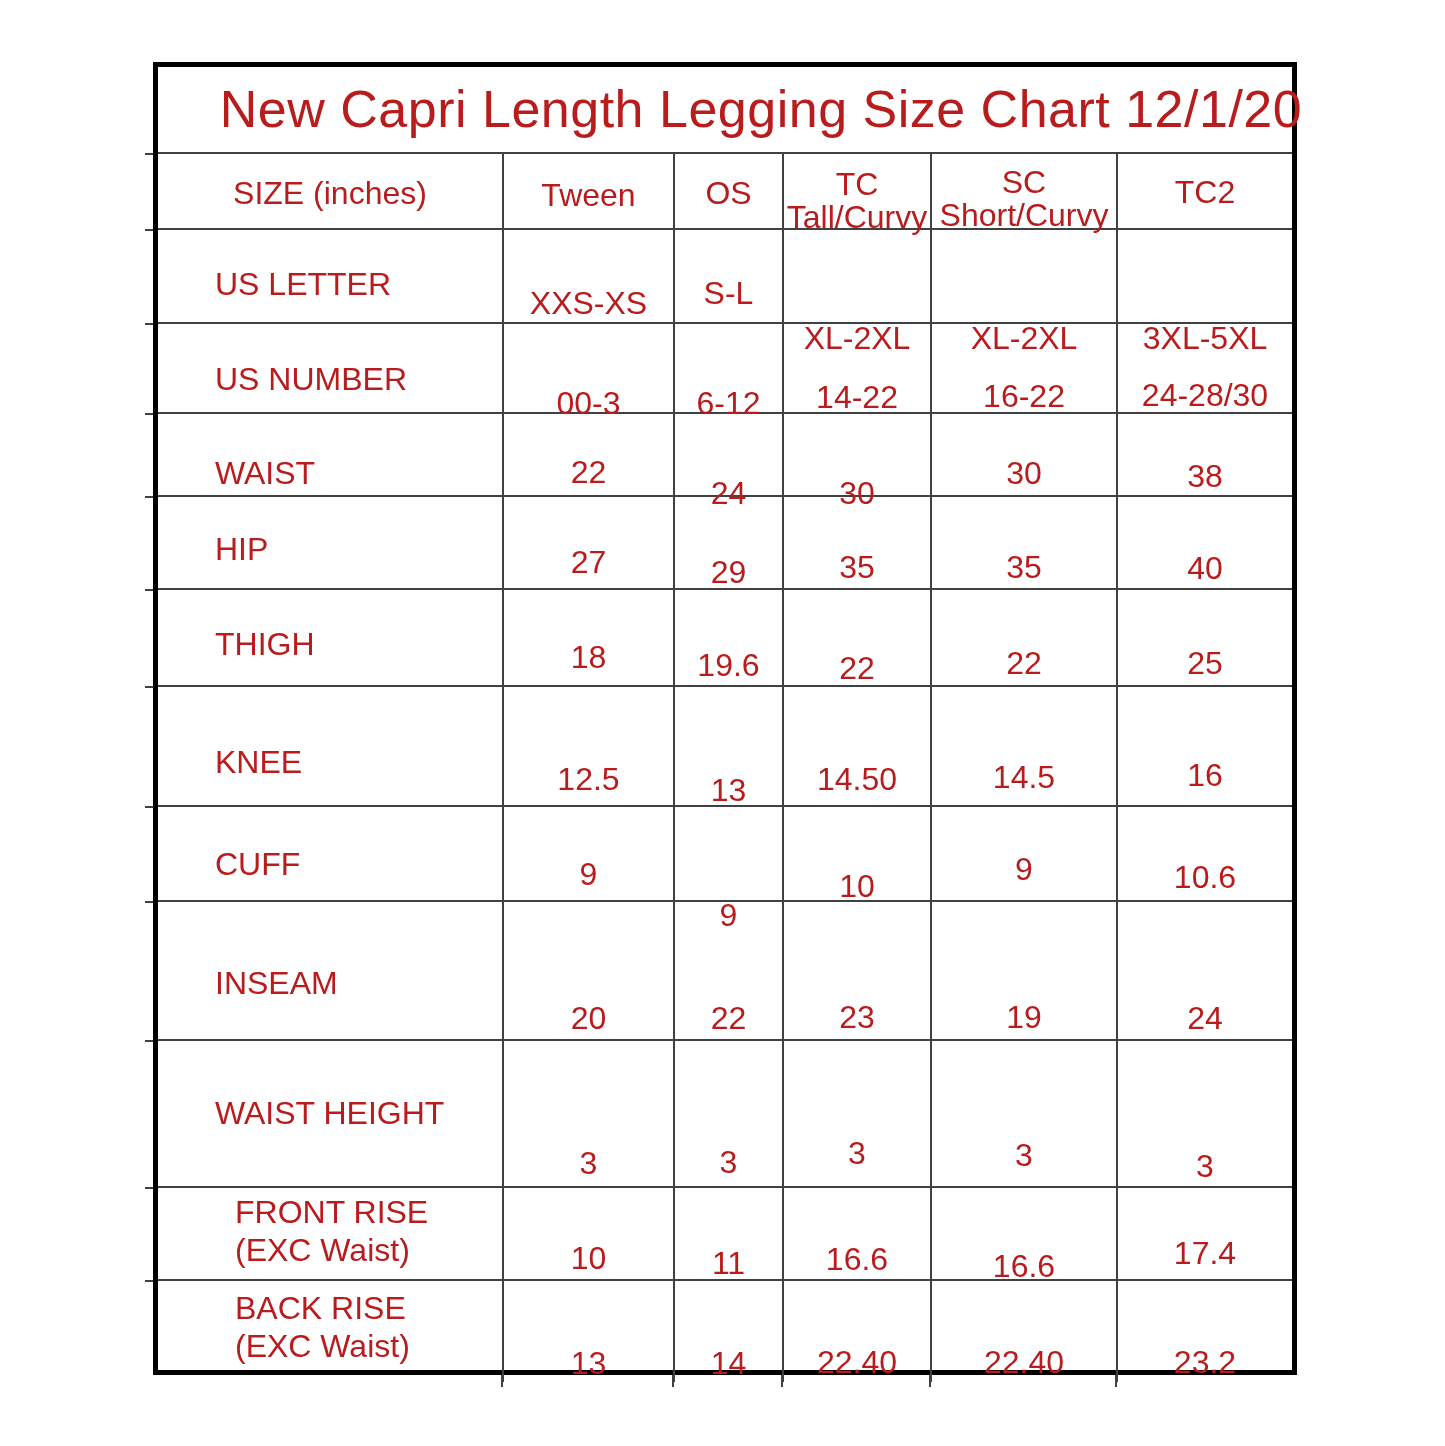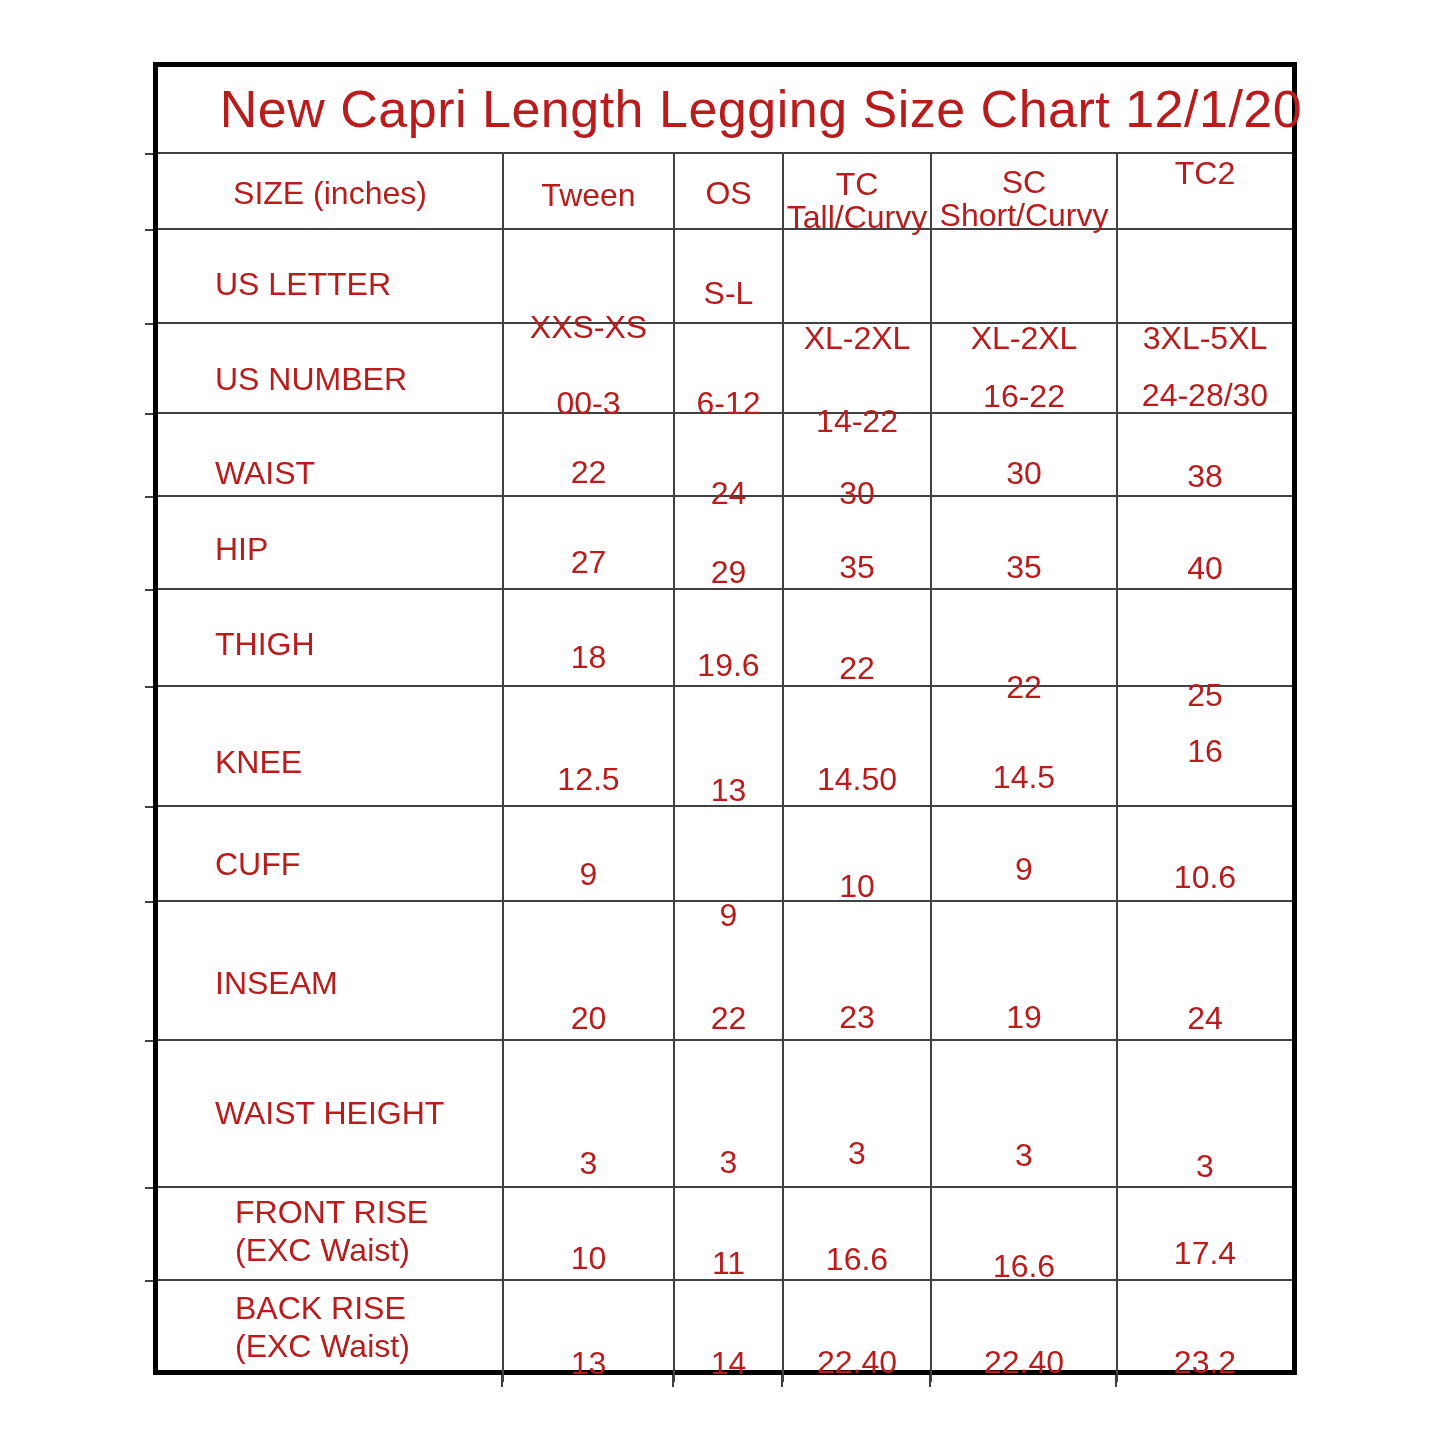--- a/index.html
+++ b/index.html
@@ -19,27 +19,27 @@
   .lr{border-bottom:none;} 
   .val{text-align:center;}
   .hdr{text-align:center;}
   .hdr2{text-align:center;}
   .hdr2 span{display:block;line-height:33px;}
   .lbl{text-align:left;padding-left:57px;}
   .lbl2 span{display:block;line-height:38px;margin-left:20px;}
   .hstub,.vstub{position:absolute;background:#414141;}
   
   .pt5{padding-top:5px}.pt8{padding-top:8px}.pt12{padding-top:12px}.pt14{padding-top:14px}
-  .pt19{}.pt20{padding-top:20px}.pt22{padding-top:22px}.pt33{padding-top:33px}
+  .pt19{padding-top:19px}.pt20{padding-top:20px}.pt22{padding-top:22px}.pt33{padding-top:33px}
   .pt35{padding-top:35px}.pt36{padding-top:36px}.pt38{padding-top:38px}.pt39{padding-top:39px}
   .pt40{padding-top:40px}.pt43{padding-top:43px}.pt44{padding-top:44px}.pt46{padding-top:46px}
-  .pt48{padding-top:48px}.pt49{padding-top:78px}.pt50{padding-top:60px}.pt51{padding-top:51px}
-  .pt52{padding-top:52px}.pt53{padding-top:53px}.pt54{padding-top:86px}.pt56{padding-top:56px}
+  .pt48{padding-top:48px}.pt49{padding-top:54px}.pt50{padding-top:60px}.pt51{padding-top:51px}
+  .pt52{padding-top:52px}.pt53{padding-top:53px}.pt54{padding-top:54px}.pt56{padding-top:56px}
   .pt58{padding-top:89px}.pt59{padding-top:59px}.pt62{padding-top:62px}.pt63{padding-top:63px}
-  .pt69{padding-top:45px}.pt71{padding-top:71px}.pt73{padding-top:73px}.pt84{padding-top:84px}
+  .pt69{padding-top:69px}.pt71{padding-top:71px}.pt73{padding-top:73px}.pt84{padding-top:84px}
   .pt93{padding-top:93px}.pt95{padding-top:95px}.pt96{padding-top:96px}.pt97{padding-top:97px}
   .pt102{padding-top:102px}.pt103{padding-top:103px}.pt106{padding-top:106px}
 </style>
 </head>
 <body>
 
 <div class="canvas">
   <div class="chart">
 
     <div class="title-row">

